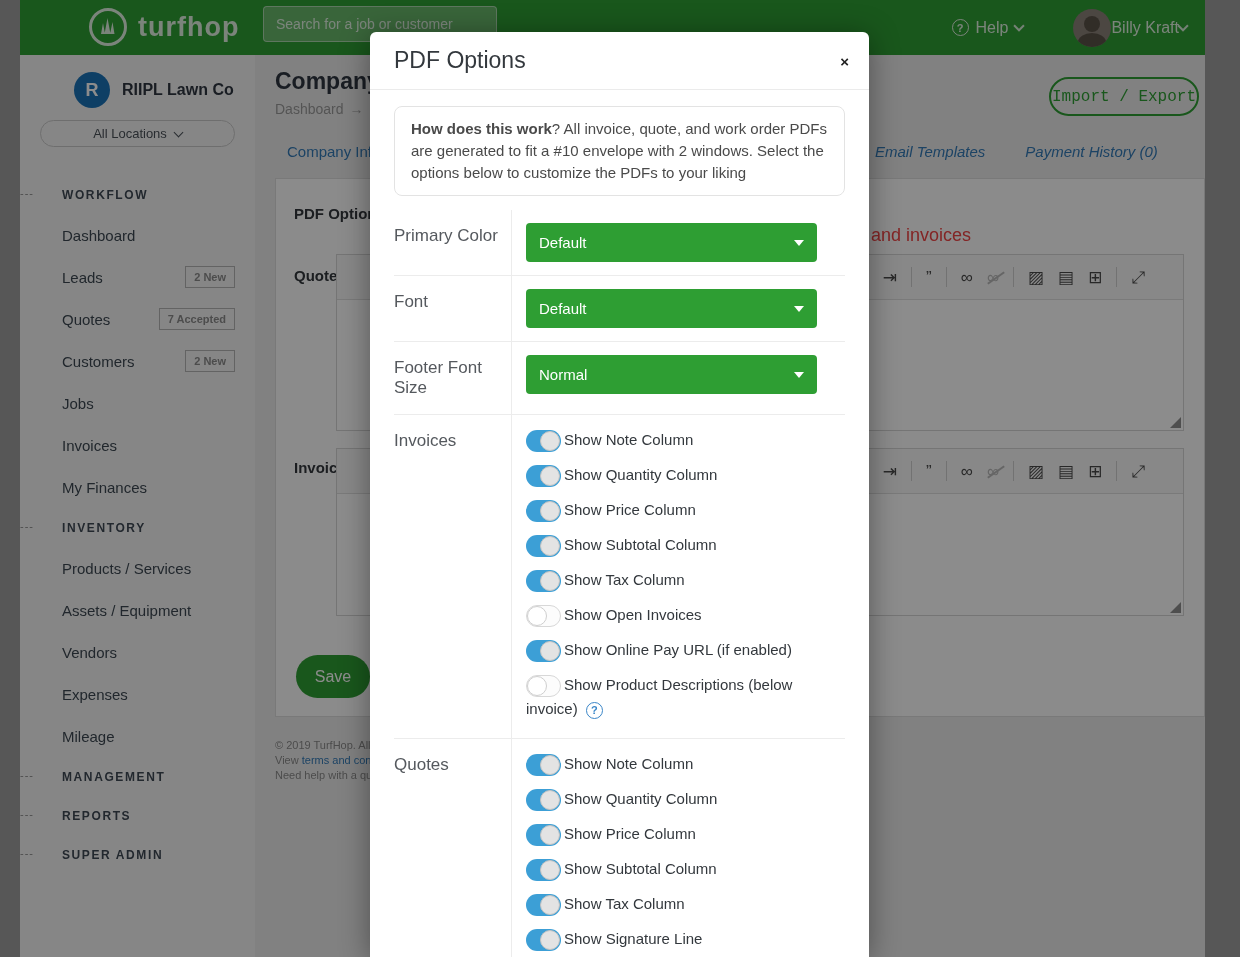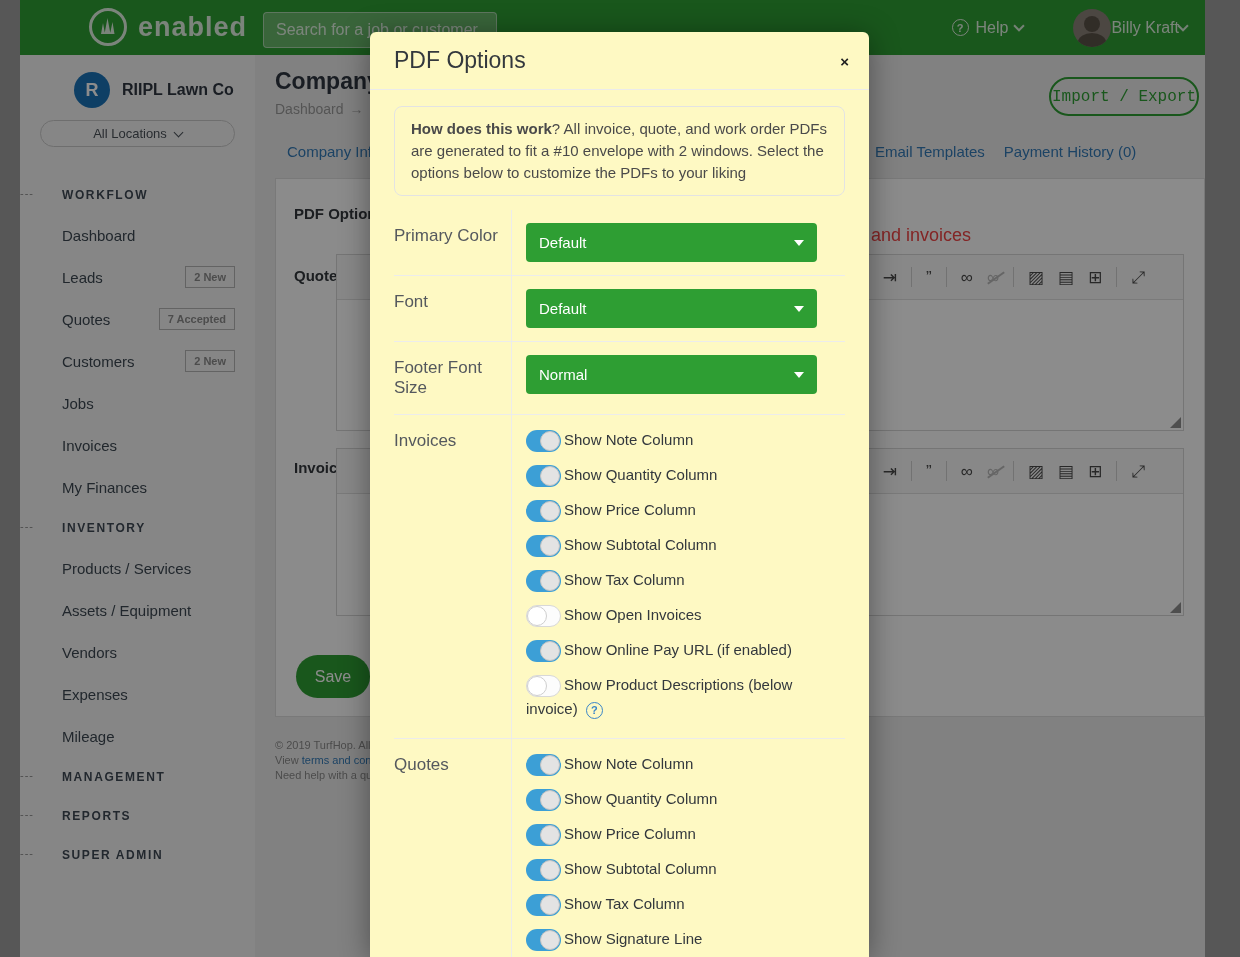--- a/index.html
+++ b/index.html
@@ -7,23 +7,23 @@
     font-family:"Liberation Sans", sans-serif; background:#9e9e9e; }
 
   .app { position:absolute; left:20px; top:0; width:1185px; height:957px; background:#ececec; }
 
   
   .topbar { position:absolute; left:0; top:0; right:0; height:55px; background:#2e9e33; }
   .brand { position:absolute; left:68px; top:7px; display:flex; align-items:center; gap:10px;
            color:rgba(255,255,255,0.85); }
   .brand-circle { width:40px; height:40px; }
   .brand-name { font-size:27px; font-weight:bold; letter-spacing:1px; }
-  .search-box { position:absolute; left:243px; top:12px; width:234px; height:36px;
+  .search-box { position:absolute; left:243px; top:6px; width:234px; height:36px;
     background:rgba(255,255,255,0.28); border:1px solid rgba(255,255,255,0.45);
-    border-radius:4px; color:rgba(255,255,255,0.85); font-size:16px; padding:0 12px; outline:none; }
+    border-radius:4px; color:rgba(255,255,255,0.85); font-size:14px; padding:0 12px; outline:none; }
   .search-box::placeholder { color:rgba(255,255,255,0.8); }
   .topbar-right { position:absolute; right:18px; top:0; height:55px; display:flex; align-items:center; gap:14px;
     color:rgba(255,255,255,0.85); font-size:16px; }
   .help-wrap { display:flex; align-items:center; gap:7px; margin-right:36px; cursor:pointer; }
   .qcircle { width:17px; height:17px; border:1.5px solid rgba(255,255,255,0.85); border-radius:50%;
     font-size:11px; display:flex; align-items:center; justify-content:center; font-weight:bold; }
   .chev { width:8px; height:8px; border-right:2px solid rgba(255,255,255,0.8);
     border-bottom:2px solid rgba(255,255,255,0.8); transform:rotate(45deg); margin-top:-4px; }
   .avatar { width:38px; height:38px; border-radius:50%; background:#8a8178; overflow:hidden; position:relative; }
   .avatar .head { position:absolute; left:11px; top:7px; width:16px; height:16px; border-radius:50%; background:#5a5248; }
@@ -53,21 +53,21 @@
 
   
   .main { position:absolute; left:235px; top:55px; right:0; bottom:0; background:#ececec; }
   .page-title { position:absolute; left:20px; top:13px; font-size:23px; font-weight:bold; color:#2f3640; }
   .breadcrumb { position:absolute; left:20px; top:46px; font-size:14px; color:#9a9a9a; }
   .breadcrumb .arrow { margin:0 6px; }
   .import-btn { position:absolute; right:6px; top:22px; width:150px; height:39px; border:2px solid #2e9e33;
     border-radius:20px; background:transparent; color:#2e9e33; font-size:16px; cursor:pointer;
     font-family:Liberation Mono, monospace; }
   .tabs-left { position:absolute; left:32px; top:88px; display:flex; gap:40px; }
-  .tabs-right { position:absolute; left:620px; top:88px; display:flex; gap:19px; }
+  .tabs-right { position:absolute; left:620px; top:88px; display:flex; gap:40px;font-style:italic; }
   .tab { font-size:15px; color:#337ab7; cursor:pointer; white-space:nowrap; }
 
   .card { position:absolute; left:20px; top:123px; width:930px; height:539px; background:#fdfdfd;
     border:1px solid #dcdcdc; }
   .field-label { position:absolute; left:18px; font-size:15px; font-weight:bold; color:#33383d; }
   .helper-text { position:absolute; left:595px; top:46px; font-size:18px; color:#ef4444; }
   .editor { position:absolute; left:60px; right:20px; border:1px solid #d6d6d6; background:#fff; }
   .editor-toolbar { height:45px; background:#f7f7f7; border-bottom:1px solid #dedede;
     display:flex; align-items:center; justify-content:flex-end; gap:14px; padding-right:38px; }
   .tb-icon { font-size:17px; color:#4a4a4a; line-height:1; }
@@ -80,21 +80,21 @@
   .resize-corner { position:absolute; right:2px; bottom:2px; width:0; height:0;
     border-left:11px solid transparent; border-bottom:11px solid #8f8f8f; }
   .save-btn { position:absolute; left:20px; top:476px; width:74px; height:43px; background:#2e9e33;
     border:none; border-radius:22px; color:#fff; font-size:16px; cursor:pointer;
     font-family:"Liberation Sans", sans-serif; }
   .footer { position:absolute; left:20px; top:683px; font-size:11px; color:#8a8a8a; line-height:15px; }
   .footer a { color:#337ab7; text-decoration:none; }
 
   
   .overlay { position:absolute; left:0; top:0; width:1240px; height:957px; background:rgba(0,0,0,0.45); z-index:50; }
-  .modal { position:absolute; left:370px; top:32px; width:499px; height:925px; background:#fef9c3; z-index:60;
+  .modal { position:absolute; left:370px; top:32px; width:499px; height:925px; background:#ffffff; z-index:60;
     border-radius:6px 6px 0 0; box-shadow:0 4px 30px rgba(0,0,0,0.4); overflow:hidden; }
   .modal-header { height:58px; border-bottom:1px solid #ebebeb; position:relative; }
   .modal-title { position:absolute; left:24px; top:15px; font-size:23px; color:#33383d; }
   .modal-close { position:absolute; right:20px; top:22px; font-size:15px; font-weight:bold; color:#222;
     background:none; border:none; cursor:pointer; line-height:1; font-family:"Liberation Sans", sans-serif; }
   .modal-body { padding:16px 24px 0 24px; }
   .info-box { border:1px solid #e3e3e3; border-radius:8px; padding:11px 16px; font-size:15px; color:#4a4a4a;
     line-height:22px; }
   .modal-form { margin-top:14px; }
   .form-row { display:flex; border-top:1px solid #ececec; }
@@ -124,21 +124,21 @@
 <body>
 
 <div class="app">
 
   <div class="topbar">
     <div class="brand">
       <svg class="brand-circle" viewBox="0 0 40 40">
         <circle cx="20" cy="20" r="17.5" fill="none" stroke="rgba(255,255,255,0.85)" stroke-width="3"></circle>
         <path d="M13 27 L15 16 L17 27 Z M16.5 27 L19.5 11 L22.5 27 Z M22 27 L24.5 15 L26.5 27 Z" fill="rgba(255,255,255,0.85)"></path>
       </svg>
-      <span class="brand-name">enabled</span>
+      <span class="brand-name">turfhop</span>
     </div>
     <input class="search-box" type="text" placeholder="Search for a job or customer" style="">
     <div class="topbar-right">
       <div class="help-wrap">
         <span class="qcircle">?</span>
         <span>Help</span>
         <span class="chev"></span>
       </div>
       <div class="user-wrap">
         <div class="avatar">

